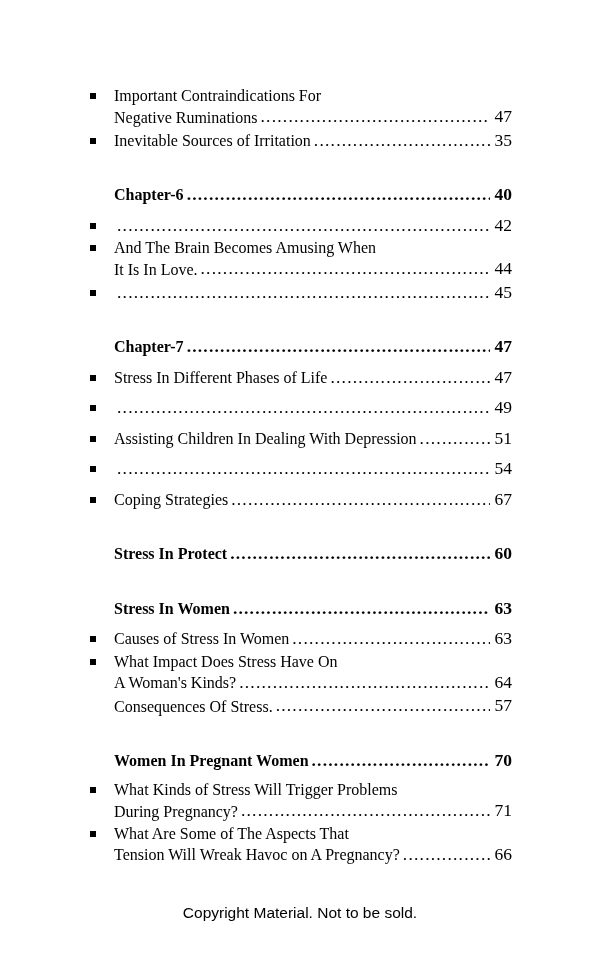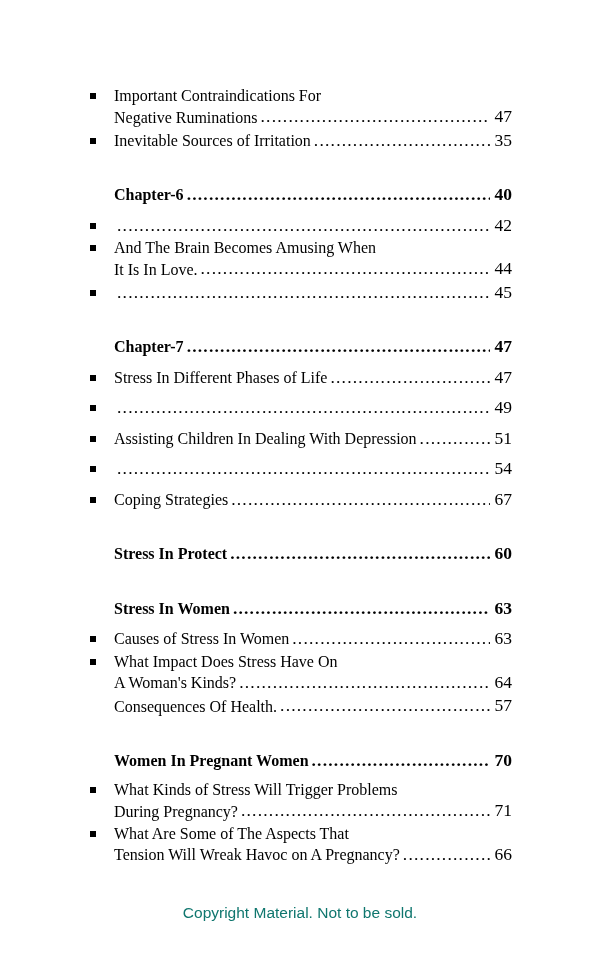--- a/index.html
+++ b/index.html
@@ -95,21 +95,21 @@
   .chapter { margin-top: 26px; }
   .wrap2 { margin-top: 4px; }
   .footer {
     position: absolute;
     left: 0;
     right: 0;
     bottom: 38px;
     text-align: center;
     font-family: "Liberation Sans", sans-serif;
     font-size: 15.5px;
-    color: #0f766e;
+    color: #000000;
     margin-top: 20px;
   }
 </style>
 </head>
 <body>
 
 <div class="page">
   <div class="toc" id="toc-root">
       <div class="entry gap-none">
         <div class="entry-line">
@@ -243,21 +243,21 @@
         <div class="sub-line wrap2">
           <span class="sub-indent"></span>
           <span class="txt">A Woman's Kinds?</span>
           <span class="dots">.........................................................................................</span>
           <span class="pg">64</span>
         </div>
       </div>
       <div class="entry gap-md">
         <div class="sub-line wrap2">
           <span class="sub-indent"></span>
-          <span class="txt">Consequences Of Health.</span>
+          <span class="txt">Consequences Of Stress.</span>
           <span class="dots">.........................................................................................</span>
           <span class="pg">57</span>
         </div>
       </div>
       <div class="entry gap-xl bold chapter">
         <div class="entry-line">
           <span class="bullet"></span>
           <span class="txt">Women In Pregnant Women</span>
           <span class="dots">.........................................................................................</span>
           <span class="pg">70</span>

